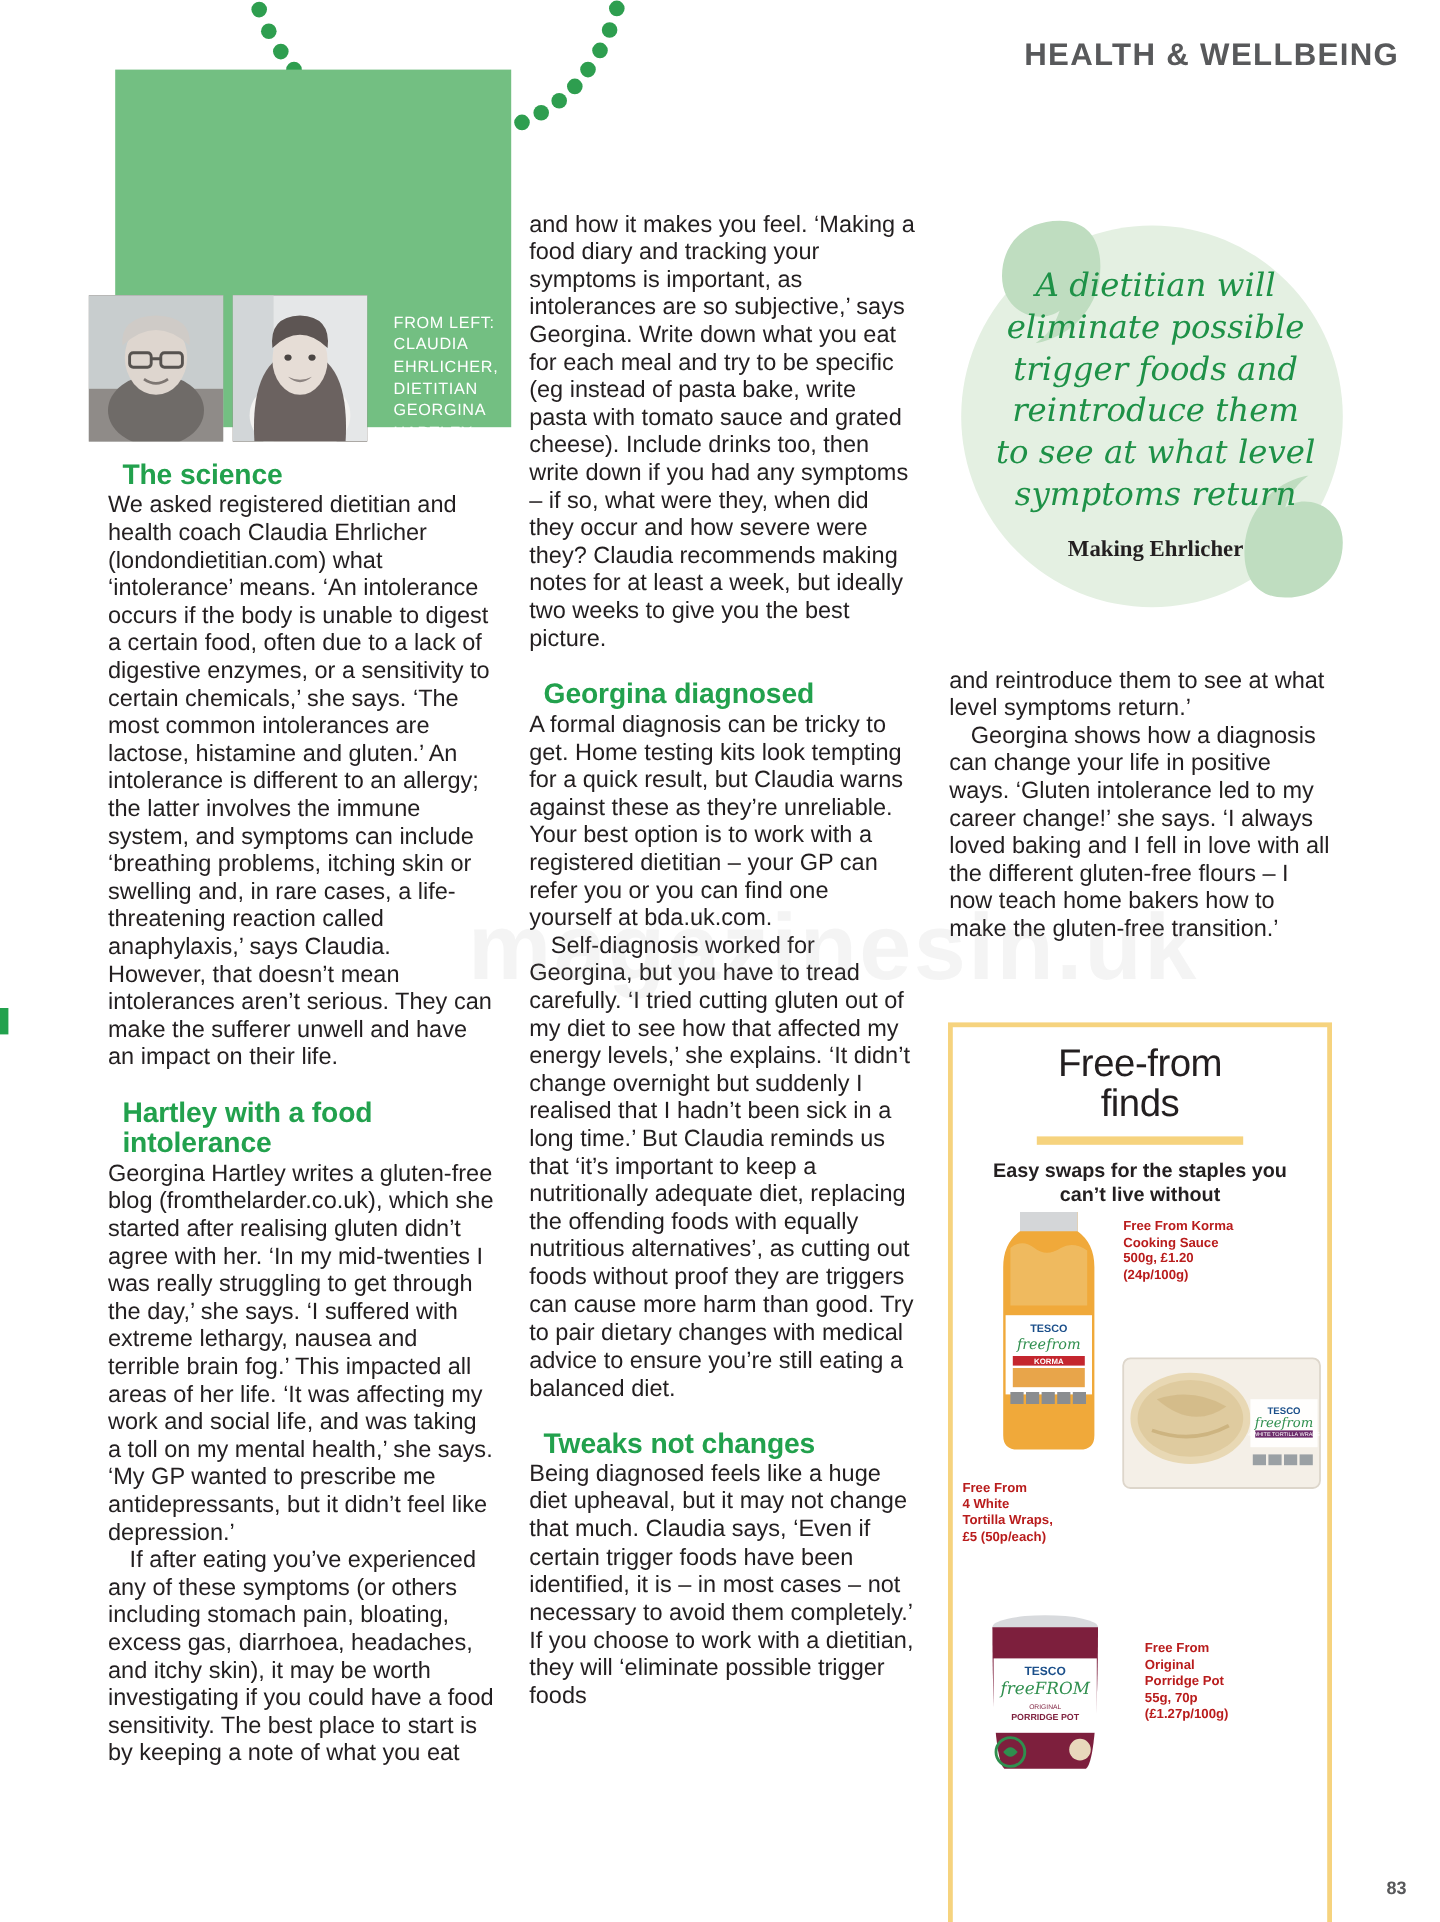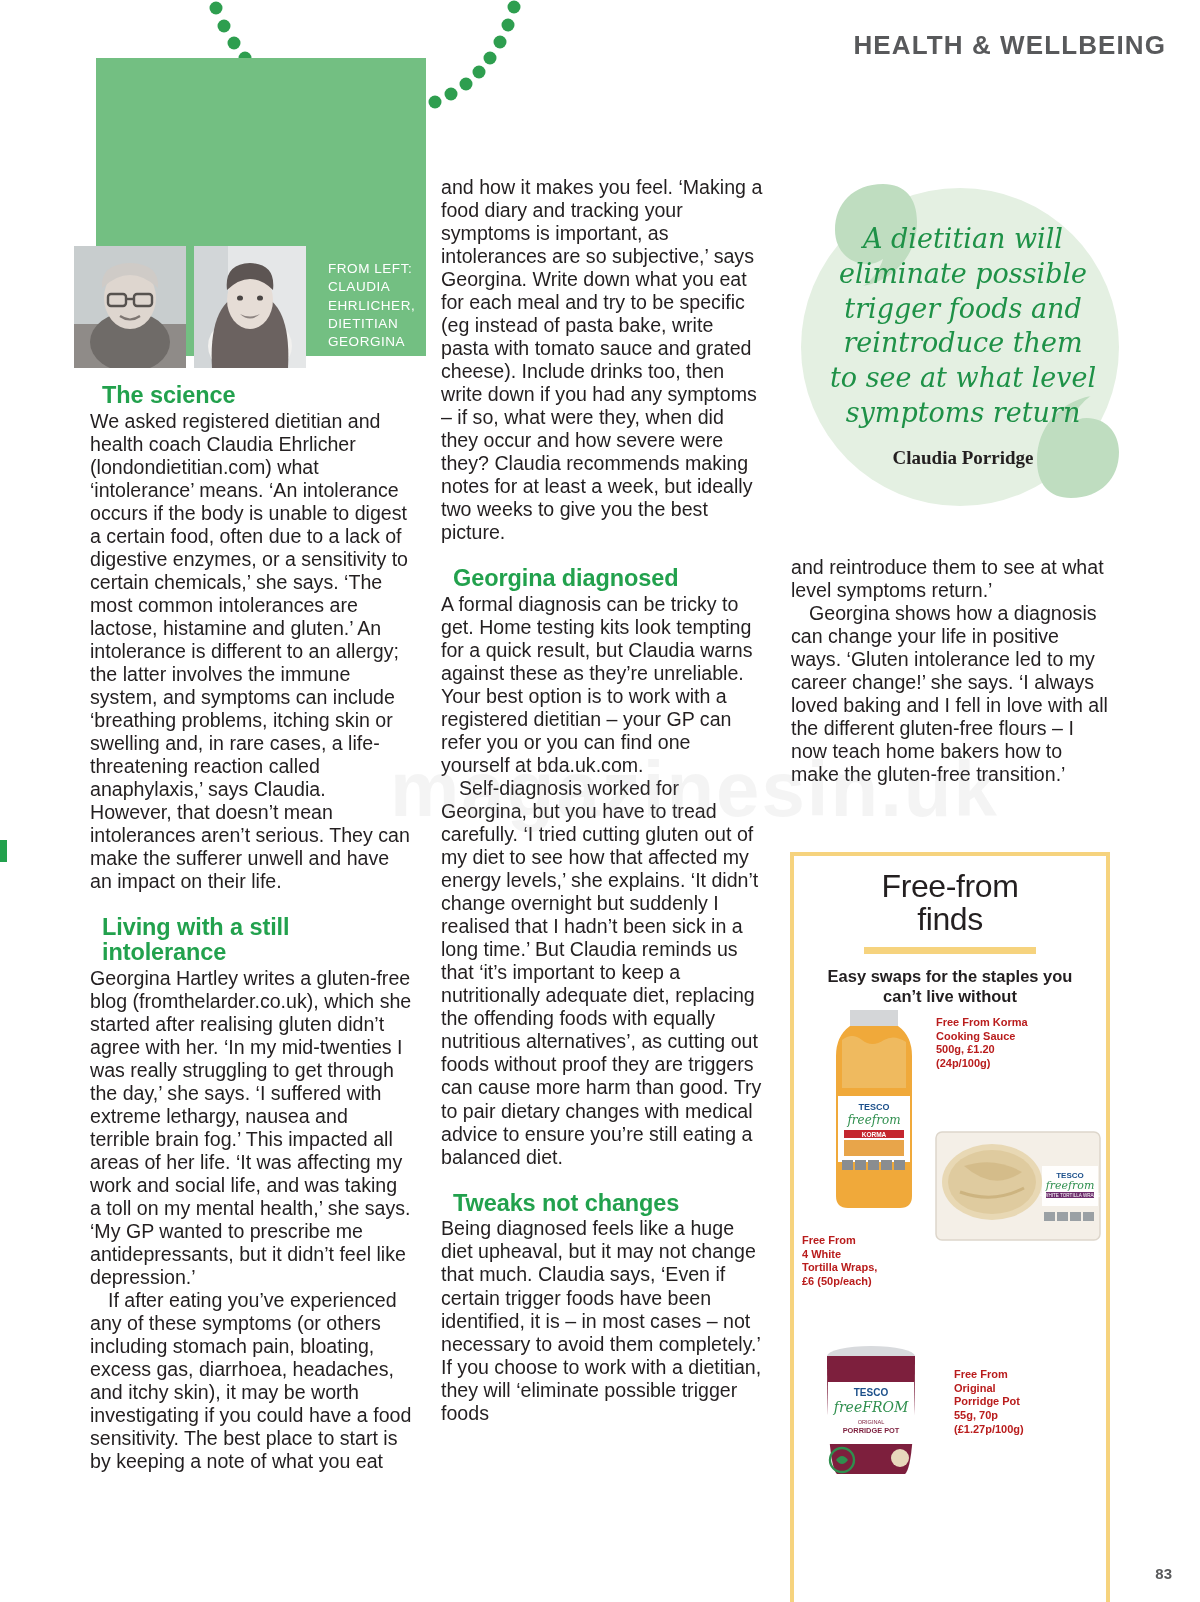--- a/index.html
+++ b/index.html
@@ -231,21 +231,21 @@
 HARTLEY,
 BLOGGER</div>
 </div>
 
 <div class="col col-1">
   <h3 class="sec">The science</h3>
   <div class="body-text">
     <p>We asked registered dietitian and health coach Claudia Ehrlicher (londondietitian.com) what ‘intolerance’ means. ‘An intolerance occurs if the body is unable to digest a certain food, often due to a lack of digestive enzymes, or a sensitivity to certain chemicals,’ she says. ‘The most common intolerances are lactose, histamine and gluten.’ An intolerance is different to an allergy; the latter involves the immune system, and symptoms can include ‘breathing problems, itching skin or swelling and, in rare cases, a life-threatening reaction called anaphylaxis,’ says Claudia. However, that doesn’t mean intolerances aren’t serious. They can make the sufferer unwell and have an impact on their life.</p>
   </div>
   <div class="gap"></div>
-  <h3 class="sec">Living with a still intolerance</h3>
+  <h3 class="sec">Hartley with a food intolerance</h3>
   <div class="body-text">
     <p>Georgina Hartley writes a gluten-free blog (fromthelarder.co.uk), which she started after realising gluten didn’t agree with her. ‘In my mid-twenties I was really struggling to get through the day,’ she says. ‘I suffered with extreme lethargy, nausea and terrible brain fog.’ This impacted all areas of her life. ‘It was affecting my work and social life, and was taking a toll on my mental health,’ she says. ‘My GP wanted to prescribe me antidepressants, but it didn’t feel like depression.’</p>
     <p class="indent">If after eating you’ve experienced any of these symptoms (or others including stomach pain, bloating, excess gas, diarrhoea, headaches, and itchy skin), it may be worth investigating if you could have a food sensitivity. The best place to start is by keeping a note of what you eat</p>
   </div>
 </div>
 
 <div class="col col-2">
   <div class="body-text">
     <p>and how it makes you feel. ‘Making a food diary and tracking your symptoms is important, as intolerances are so subjective,’ says Georgina. Write down what you eat for each meal and try to be specific (eg instead of pasta bake, write pasta with tomato sauce and grated cheese). Include drinks too, then write down if you had any symptoms – if so, what were they, when did they occur and how severe were they? Claudia recommends making notes for at least a week, but ideally two weeks to give you the best picture.</p>
   </div>
@@ -273,21 +273,21 @@
     <svg width="90" height="104" viewBox="0 0 90 104" aria-hidden="true">
       <path d="M40 102 C70 102 88 82 88 56 C88 36 74 22 56 22 C50 22 44 24 40 27 C46 8 60 0 60 0 C28 6 6 32 6 64 C6 88 18 102 40 102 Z" fill="#bfddc0"></path>
     </svg>
   </div>
   <div class="quote-text">A dietitian will
 eliminate possible
 trigger foods and
 reintroduce them
 to see at what level
 symptoms return</div>
-  <div class="quote-attr">Claudia Porridge</div>
+  <div class="quote-attr">Making Ehrlicher</div>
 </div>
 
 <div class="col col-3">
   <div class="body-text">
     <p>and reintroduce them to see at what level symptoms return.’</p>
     <p class="indent">Georgina shows how a diagnosis can change your life in positive ways. ‘Gluten intolerance led to my career change!’ she says. ‘I always loved baking and I fell in love with all the different gluten-free flours – I now teach home bakers how to make the gluten-free transition.’</p>
   </div>
 </div>
 
 <div class="finds-box">
@@ -341,21 +341,21 @@
           <rect x="123" y="86" width="11" height="9"></rect>
         <rect x="136" y="86" width="11" height="9"></rect>
           <rect x="149" y="86" width="11" height="9"></rect>
       </g>
     </svg>
   </div>
   <div class="find-item item-2">
     <div class="find-label" style="white-space:pre-line">Free From
 4 White
 Tortilla Wraps,</div>
-    <div class="find-label sub">£6 (50p/each)</div>
+    <div class="find-label sub">£5 (50p/each)</div>
   </div>
 
   <div class="prod prod-pot">
     <svg viewBox="0 0 118 148" width="118" height="148" aria-hidden="true">
       <ellipse cx="59" cy="18" rx="44" ry="10" fill="#d8dadd"></ellipse>
       <path d="M15 18 q0 110 10 118 h68 q10 -8 10 -118 z" fill="#7d1f3d"></path>
       <rect x="16" y="44" width="86" height="62" fill="#ffffff"></rect>
       <text x="59" y="58" font-size="10" text-anchor="middle" fill="#1b4f8a" font-family="Liberation Sans, sans-serif" font-weight="bold">TESCO</text>
       <text x="59" y="74" font-size="14" text-anchor="middle" fill="#2f8f4e" font-family="DejaVu Serif, serif" font-style="italic">freeFROM</text>
       <text x="59" y="86" font-size="5.6" text-anchor="middle" fill="#7d1f3d" font-family="Liberation Sans, sans-serif">ORIGINAL</text>

